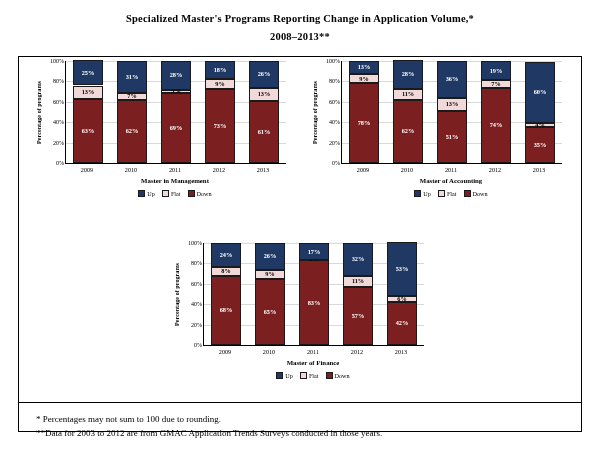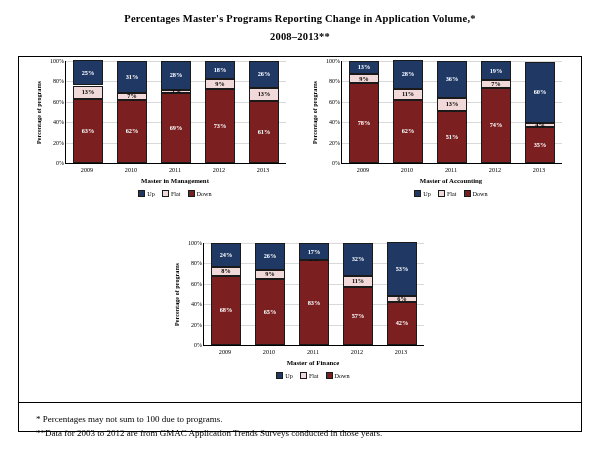--- a/index.html
+++ b/index.html
@@ -164,21 +164,21 @@
     height: 0;
     border-top: 1px solid #000;
   }
 </style>
 </head>
 <body>
 
 <div class="page">
 
   <div class="title-block">
-    <div>Percentages Master's Programs Reporting Change in Application Volume,*</div>
+    <div>Specialized Master's Programs Reporting Change in Application Volume,*</div>
     <div>2008–2013**</div>
   </div>
 
   <div class="frame">
     <div class="charts-row" id="top-row" style="padding-left: 12px; padding-right: 12px; box-sizing: border-box;">
         <div class="chart-box" style="width: 262px; height: 150px;">
           <div class="chart-area" style="position: absolute; left: 0px; top: 0px; width: 262px; height: 150px;">
             <div class="ylabel" style="left: 0px; top: 0px; height: 102px;">
               <span>Percentage of programs</span>
             </div>
@@ -462,17 +462,17 @@
                 <span>Down</span>
               </div>
             </div>
           </div>
         </div>
       </div>
   </div>
 
   <div class="fn-divider"></div>
   <div class="footnotes">
-    <div>* Percentages may not sum to 100 due to programs.</div>
+    <div>* Percentages may not sum to 100 due to rounding.</div>
     <div>**Data for 2003 to 2012 are from GMAC Application Trends Surveys conducted in those years.</div>
   </div>
 
 </div>
 
 </body></html>

